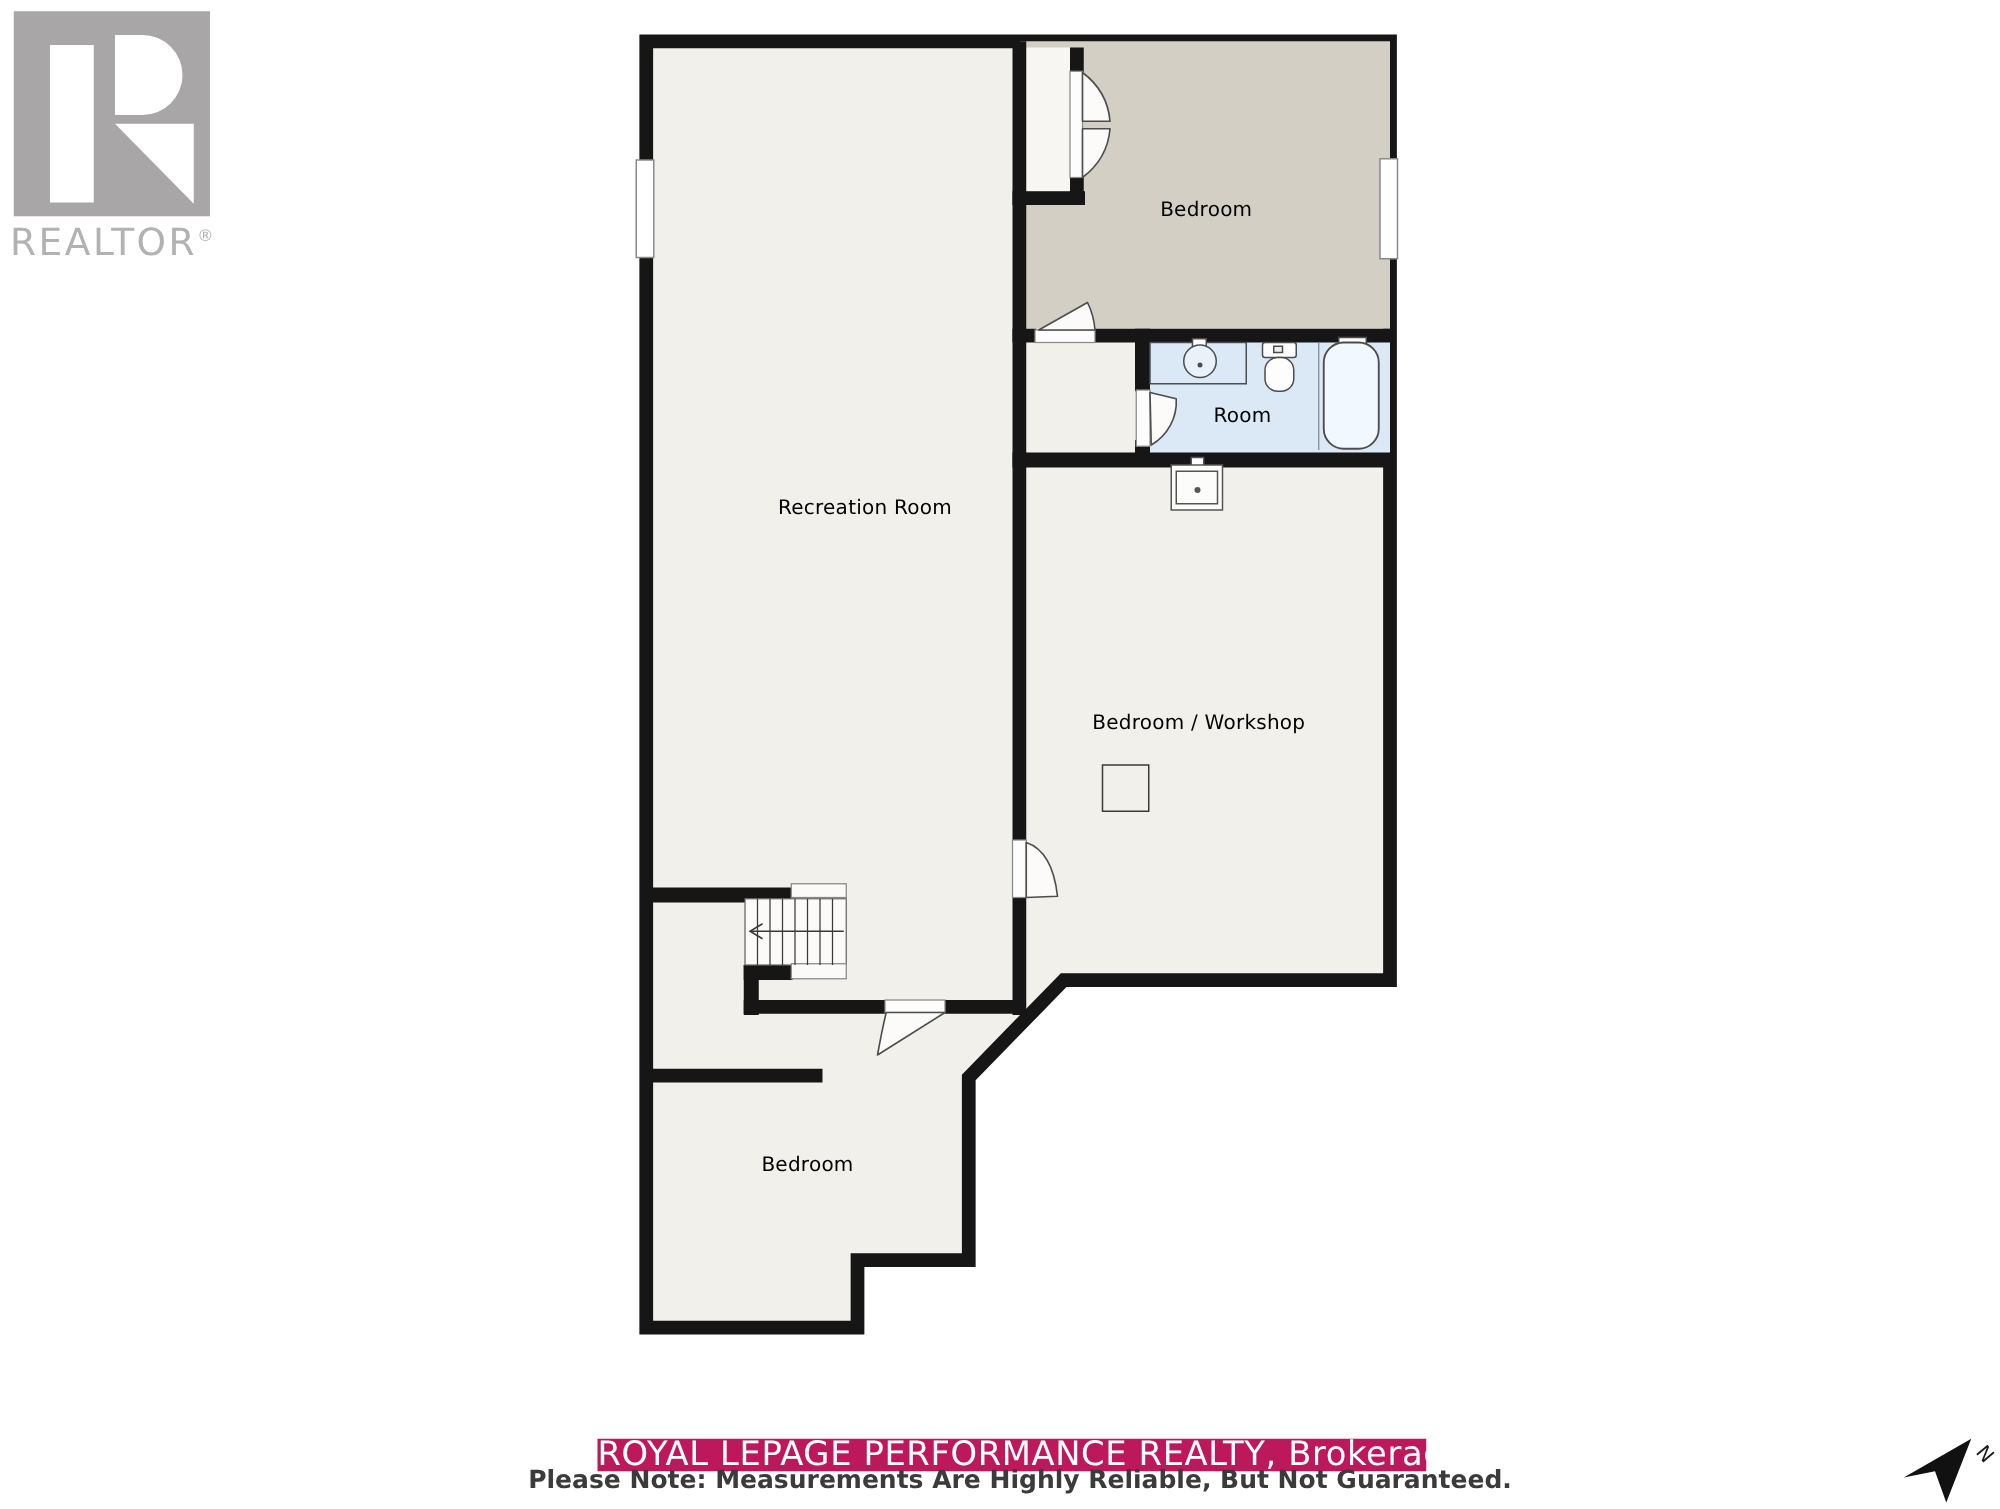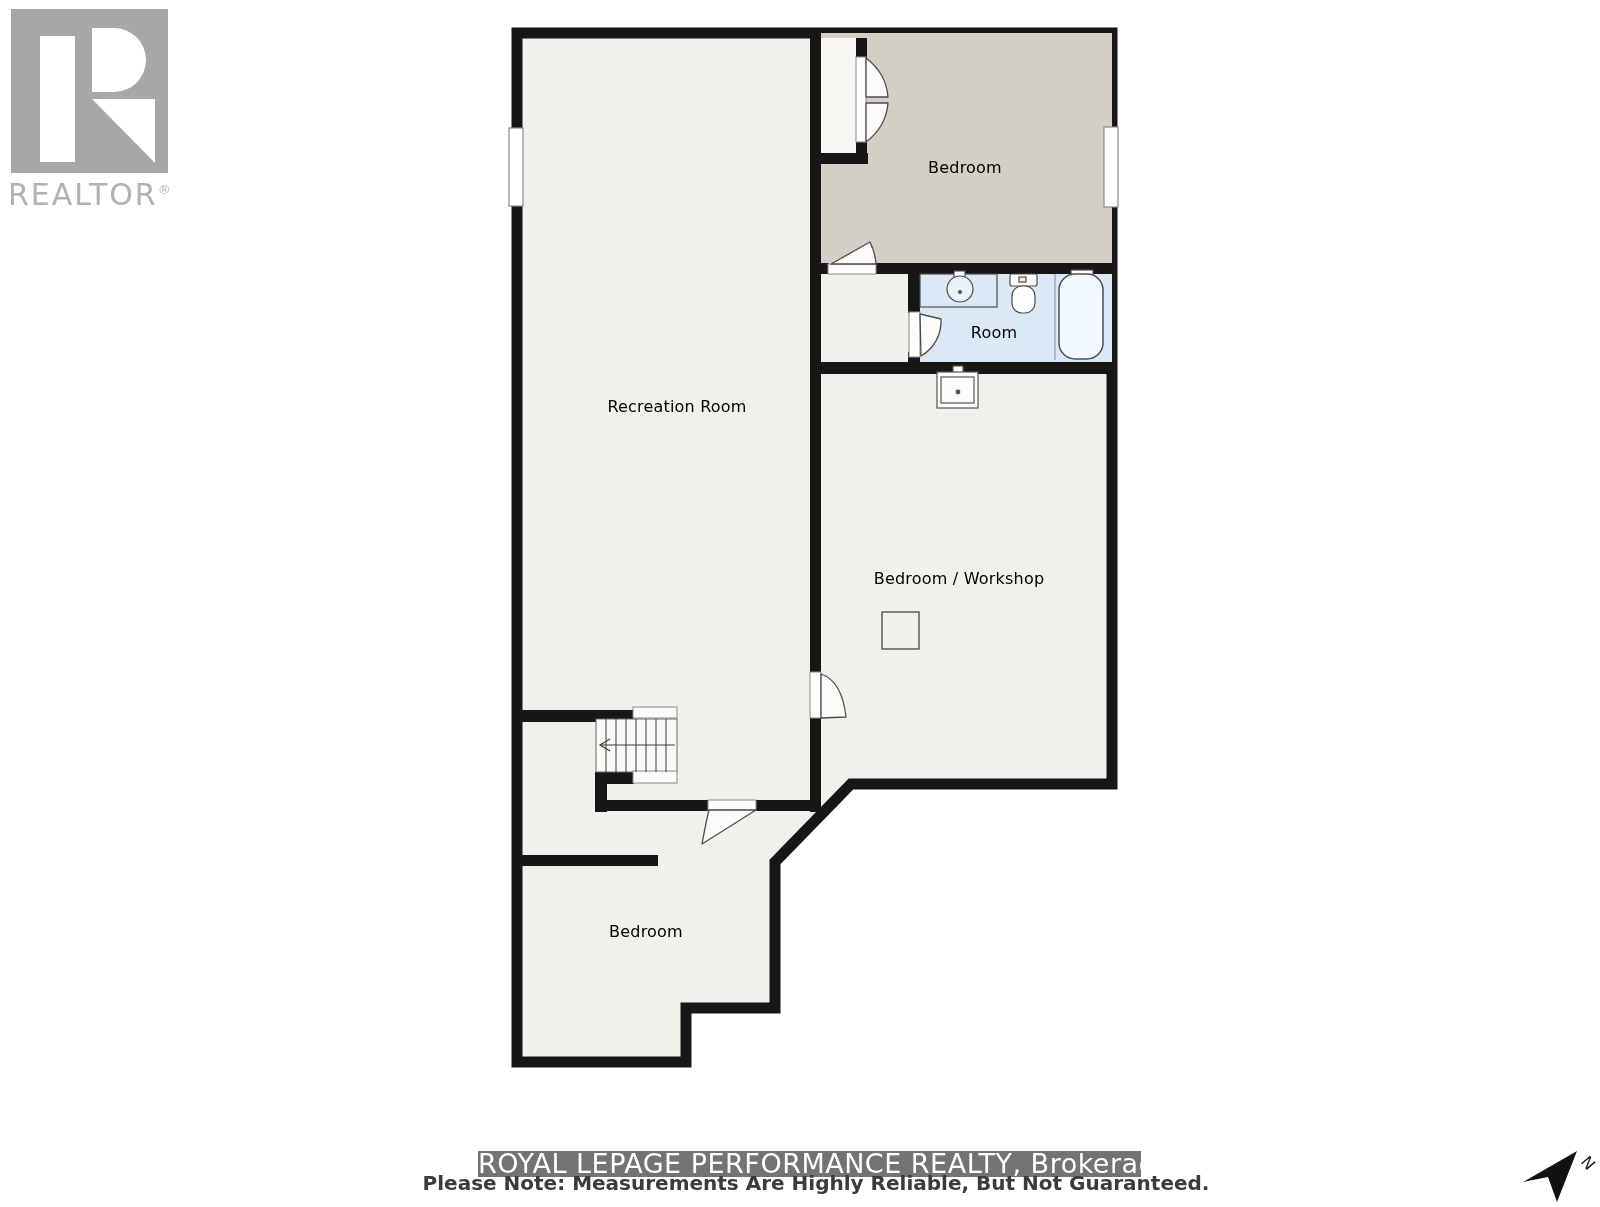--- a/index.html
+++ b/index.html
@@ -24,21 +24,21 @@
     left:8px;top:177px;
     font-size:30px;
     color:#b3b1b1;
     letter-spacing:2px;
     font-weight:400;
   }
   .brand-text sup{font-size:13px;letter-spacing:0;}
   .watermark{
     position:absolute;
     left:478px;top:1151px;width:663px;height:26px;
-    background:#737373;
+    background:#be185d;
     color:#ffffff;
     font-size:27px;line-height:26px;
     text-align:center;white-space:nowrap;
     letter-spacing:.5px;
   }
   .note{
     position:absolute;
     left:416px;top:1171px;width:800px;
     text-align:center;
     font-size:20px;font-weight:600;
@@ -154,21 +154,21 @@
       </g>
       <rect x="882" y="612" width="37" height="37" stroke="#3a3a3a"></rect>
     </g>
 
     <g>
       <polygon points="1577,1151 1523,1182 1548,1177 1557,1202" fill="#111111"></polygon>
       <text x="1580" y="1162" transform="rotate(50 1580 1162)" font-size="16" fill="#1a1a1a" font-family="DejaVu Sans, sans-serif">N</text>
     </g>
   </svg>
 
-  <div class="room-label" style="left:677px;top:406px">Recreation Room</div>
+  <div class="room-label" style="left:692px;top:406px">Recreation Room</div>
   <div class="room-label" style="left:965px;top:167px">Bedroom</div>
   <div class="room-label" style="left:994px;top:332px">Room</div>
   <div class="room-label" style="left:959px;top:578px">Bedroom / Workshop</div>
   <div class="room-label" style="left:646px;top:931px">Bedroom</div>
 
   <div class="brand-text"><span>REALTOR</span><sup>®</sup></div>
 
   <div class="watermark">ROYAL LEPAGE PERFORMANCE REALTY, Brokerage</div>
   <div class="note">Please Note: Measurements Are Highly Reliable, But Not Guaranteed.</div>
 

